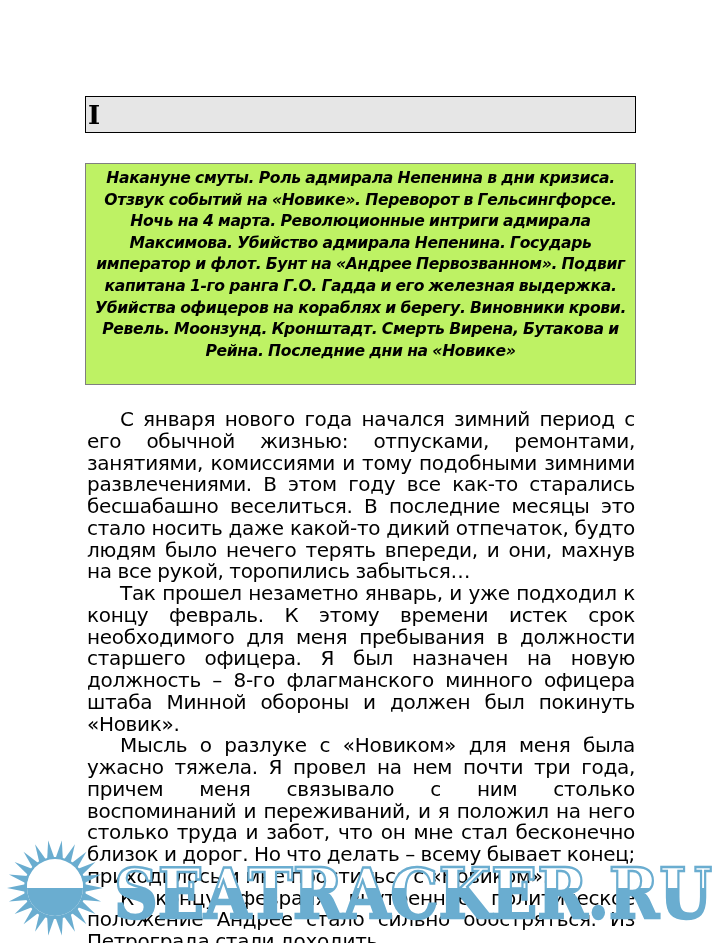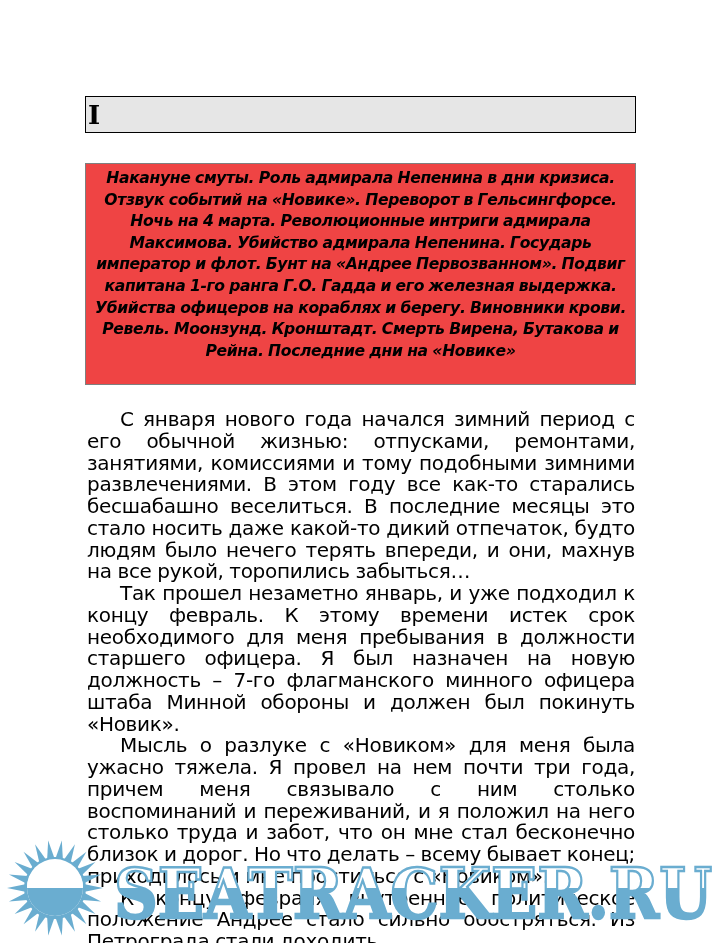--- a/index.html
+++ b/index.html
@@ -34,21 +34,21 @@
       font-size: 26px;
       line-height: 30px;
       color: #000000;
     }
     .summary-box {
       position: absolute;
       left: 85px;
       top: 163px;
       width: 549px;
       height: 216px;
-      background: #ef4444;
+      background: #bef264;
       border: 1px solid #7f7f7f;
       box-sizing: content-box;
       padding: 4px 0 0 0;
     }
     .summary-text {
       margin: 0;
       padding: 0 2px;
       text-align: center;
       font-family: "DejaVu Sans", sans-serif;
       font-weight: bold;
@@ -106,21 +106,21 @@
 <div class="chapter-box">
   <span class="chapter-numeral">I</span>
 </div>
 
 <div class="summary-box">
   <p class="summary-text">Накануне смуты. Роль адмирала Непенина в дни кризиса. Отзвук событий на «Новике». Переворот в Гельсингфорсе. Ночь на 4 марта. Революционные интриги адмирала Максимова. Убийство адмирала Непенина. Государь император и флот. Бунт на «Андрее Первозванном». Подвиг капитана 1-го ранга Г.О. Гадда и его железная выдержка. Убийства офицеров на кораблях и берегу. Виновники крови. Ревель. Моонзунд. Кронштадт. Смерть Вирена, Бутакова и Рейна. Последние дни на «Новике»</p>
 </div>
 
 <div class="body-text">
   <p>С января нового года начался зимний период с его обычной жизнью: отпусками, ремонтами, занятиями, комиссиями и тому подобными зимними развлечениями. В этом году все как-то старались бесшабашно веселиться. В последние месяцы это стало носить даже какой-то дикий отпечаток, будто людям было нечего терять впереди, и они, махнув на все рукой, торопились забыться…</p>
-  <p>Так прошел незаметно январь, и уже подходил к концу февраль. К этому времени истек срок необходимого для меня пребывания в должности старшего офицера. Я был назначен на новую должность – 7-го флагманского минного офицера штаба Минной обороны и должен был покинуть «Новик».</p>
+  <p>Так прошел незаметно январь, и уже подходил к концу февраль. К этому времени истек срок необходимого для меня пребывания в должности старшего офицера. Я был назначен на новую должность – 8-го флагманского минного офицера штаба Минной обороны и должен был покинуть «Новик».</p>
   <p>Мысль о разлуке с «Новиком» для меня была ужасно тяжела. Я провел на нем почти три года, причем меня связывало с ним столько воспоминаний и переживаний, и я положил на него столько труда и забот, что он мне стал бесконечно близок и дорог. Но что делать – всему бывает конец; приходилось и мне проститься с «Новиком».</p>
   <p>К концу февраля внутреннее политическое положение Андрее стало сильно обостряться. Из Петрограда стали доходить</p>
 </div>
 
 <div class="watermark">
   <div class="wm-sun">
     <svg width="100" height="98" viewBox="0 0 100 98" id="sun-svg">
       <defs>
         <clipPath id="topHalf">
             <rect x="0" y="0" width="100" height="48"></rect>

